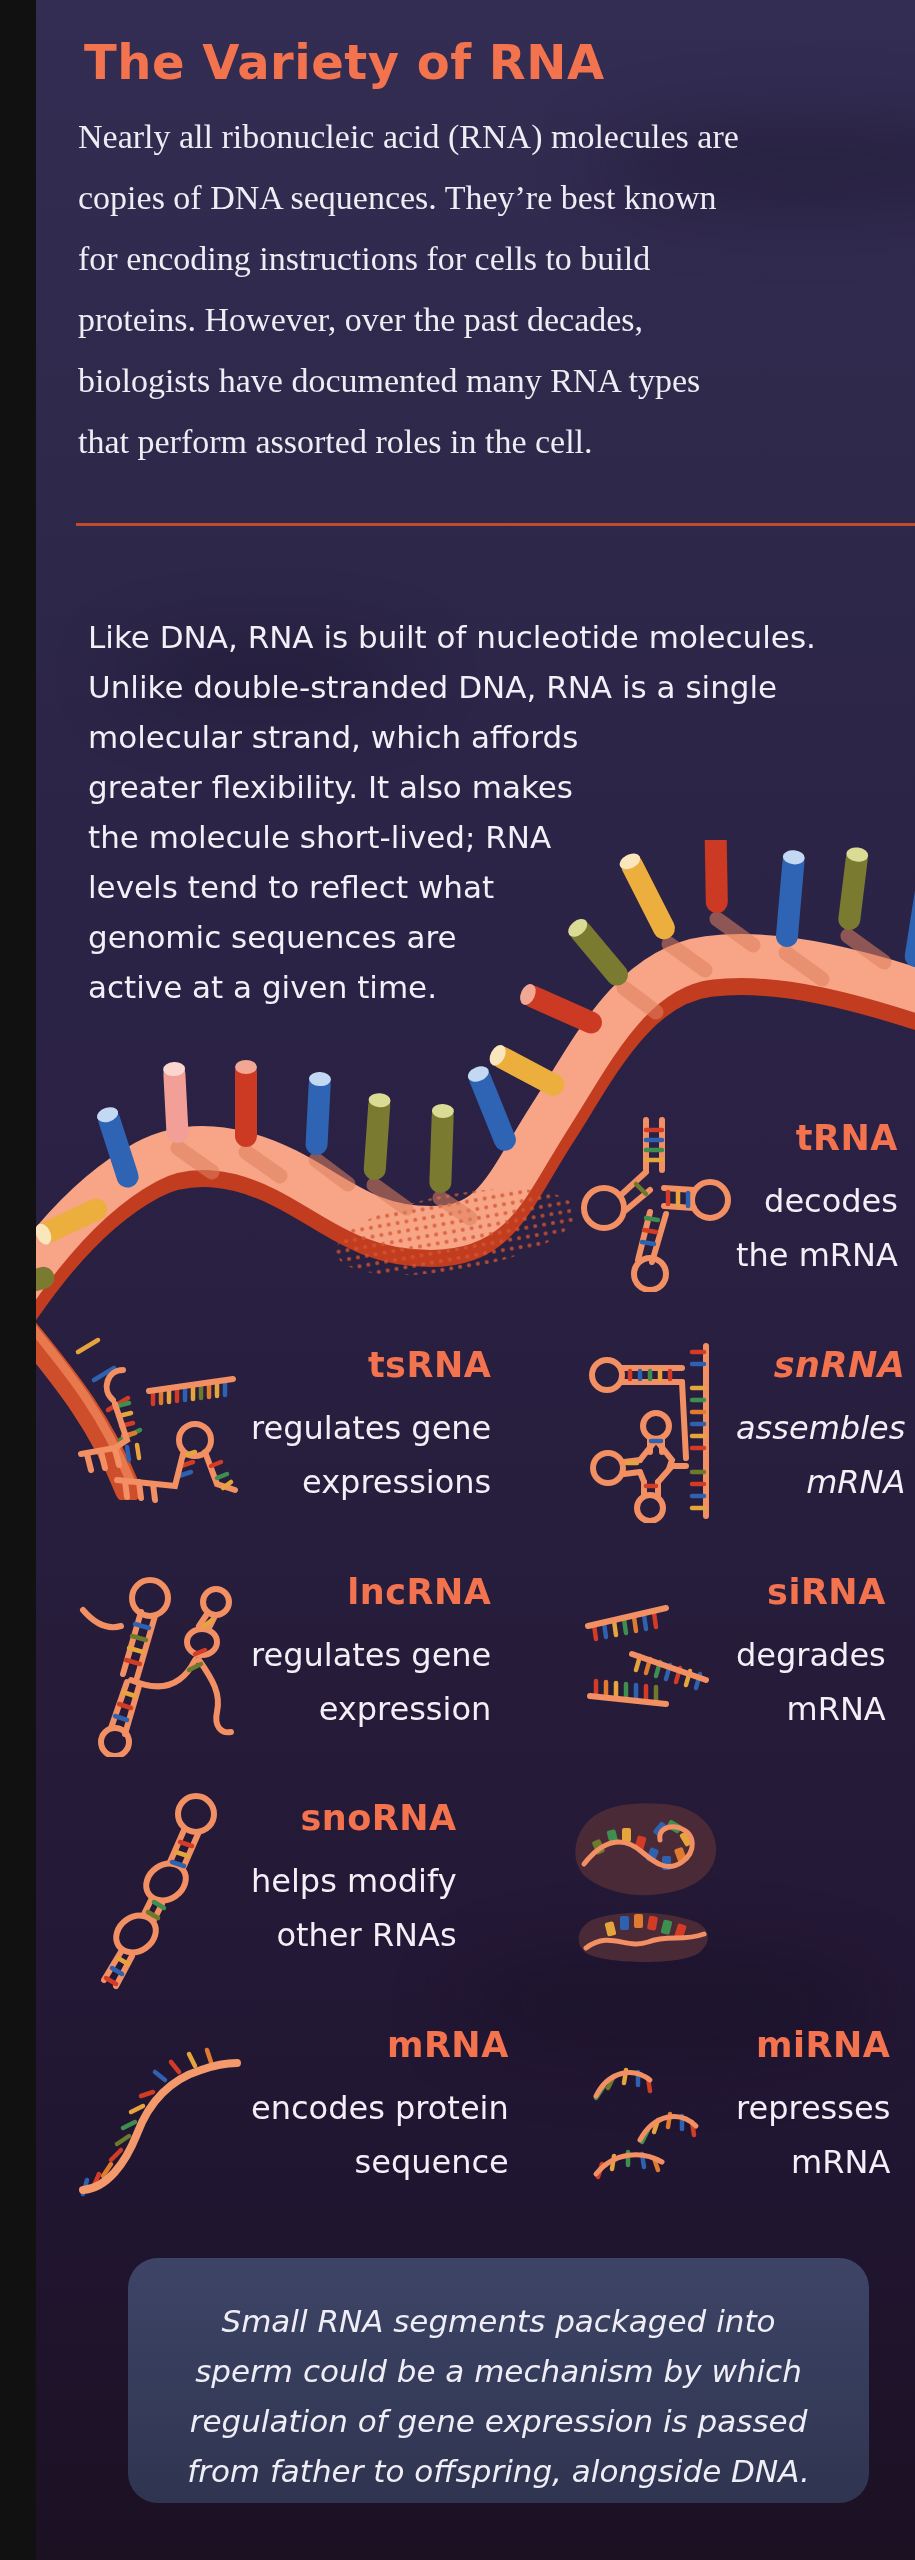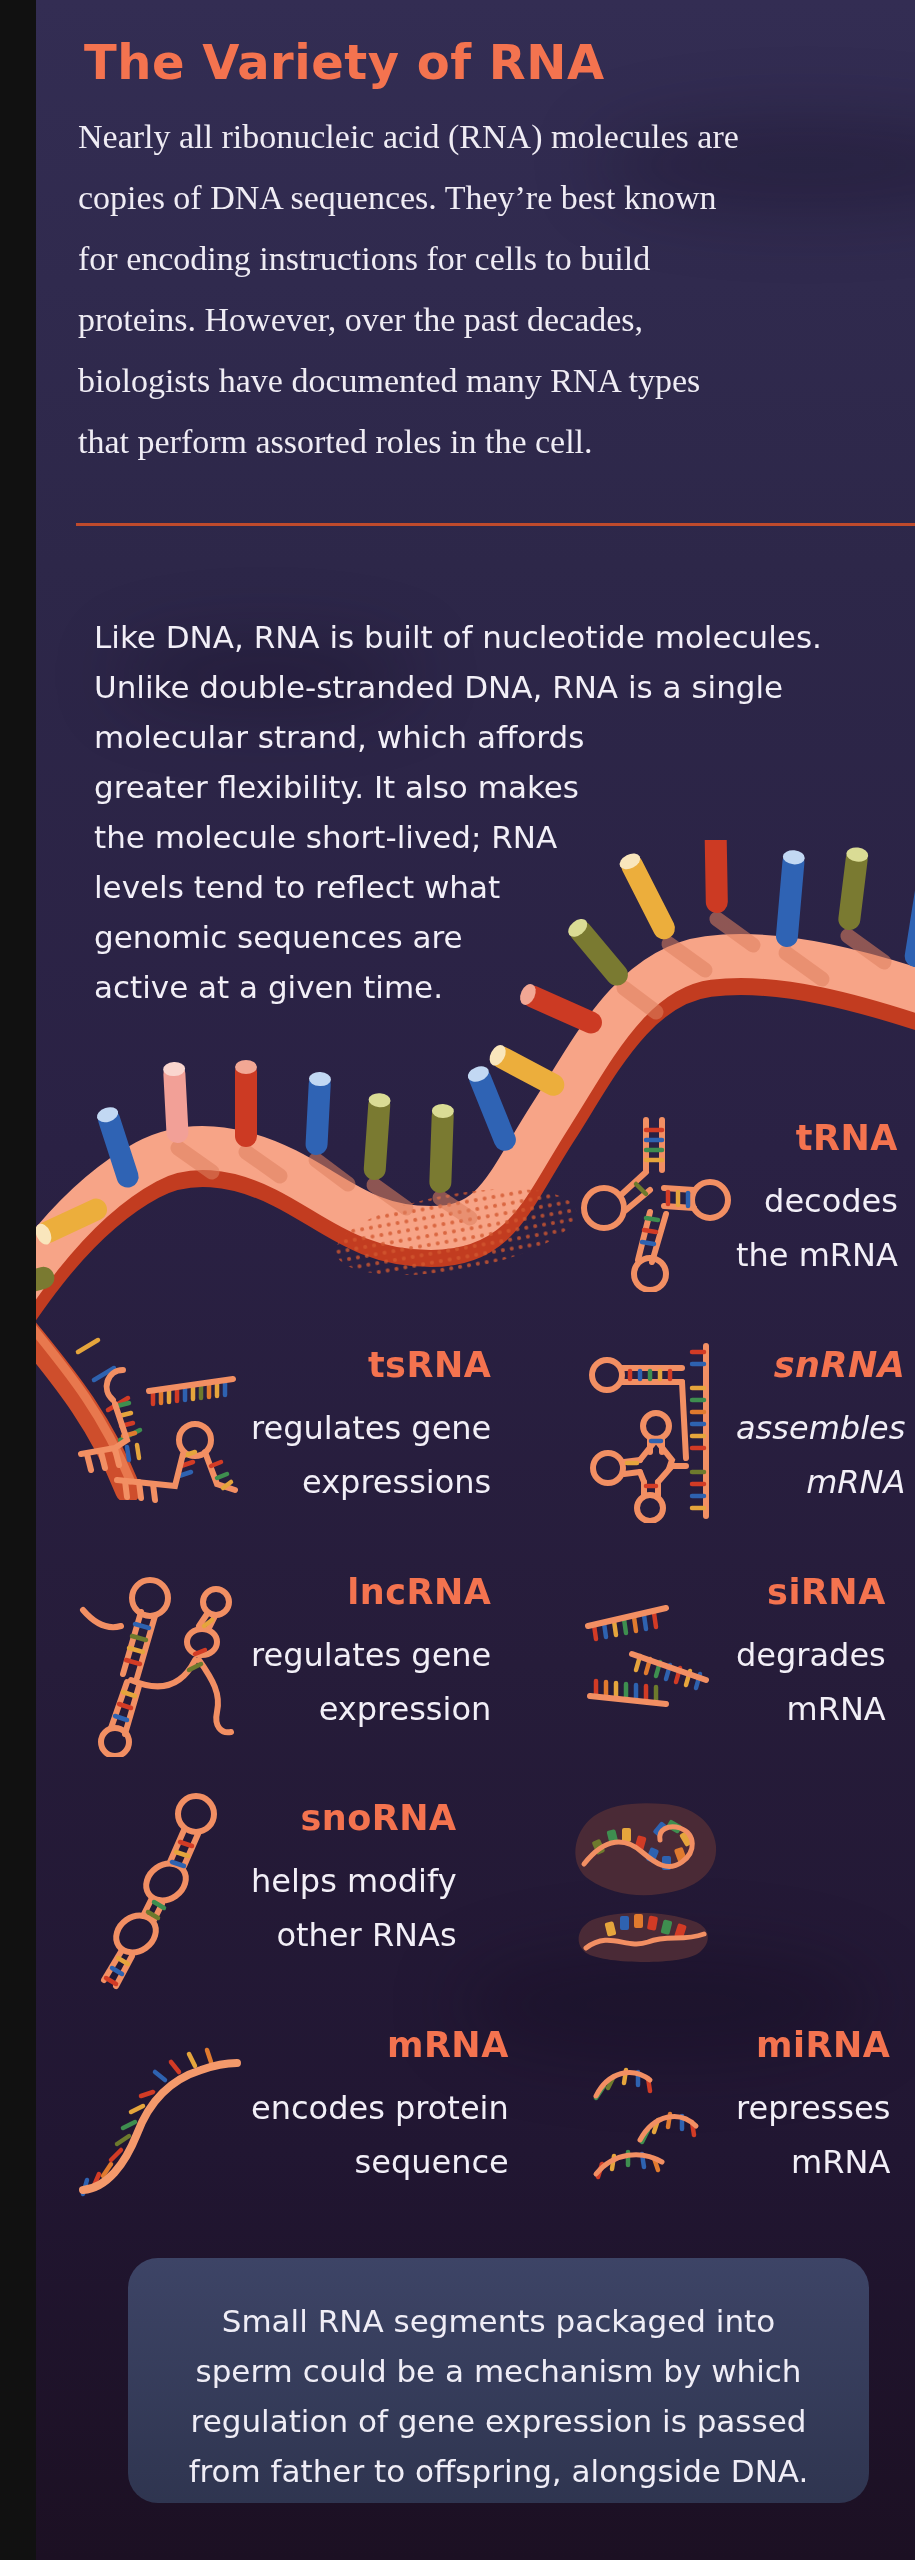--- a/index.html
+++ b/index.html
@@ -11,37 +11,37 @@
   html,body{margin:0;padding:0;background:#111;}
   .canvas{position:relative;width:915px;height:2560px;overflow:hidden;
     background:linear-gradient(180deg,var(--bg_top) 0%,#2D2749 22%,#2A2144 45%,#261C3A 65%,#211632 84%,var(--bg_bottom) 100%);
     font-family:"DejaVu Sans",sans-serif;margin-left:36px;}
   .wisp{position:absolute;border-radius:50%;filter:blur(34px);background:rgba(14,8,26,.28);}
   .title{position:absolute;left:48px;top:34px;font-size:48px;font-weight:bold;color:var(--accent);letter-spacing:.5px;}
   .intro{position:absolute;left:42px;top:106px;width:850px;font-family:Liberation Serif, serif;
     font-size:34px;line-height:61px;color:var(--serif_light);}
   .divider{position:absolute;left:40px;top:523px;width:853px;height:3px;background:var(--divider);}
   .sec-head{position:absolute;left:42px;top:576px;font-size:31px;font-weight:bold;letter-spacing:2.5px;color:var(--accent);}
-  .sec-body{position:absolute;left:58px;top:612px;font-size:31px;line-height:50px;color:var(--text_light);}
+  .sec-body{position:absolute;left:52px;top:612px;font-size:31px;line-height:50px;color:var(--text_light);}
   .ribbon-wrap{position:absolute;left:0;top:840px;width:915px;height:660px;}
   .entry-text{position:absolute;text-align:right;}
   .entry-text .lbl{font-size:35px;font-weight:bold;color:var(--accent);letter-spacing:.5px;}
   .entry-text .dsc{margin-top:16px;font-size:32px;line-height:54px;color:var(--text_light);}
   .icon{position:absolute;}
   .t-trna{left:700px;top:1118px;} .i-trna{left:540px;top:1112px;}
   .t-tsrna{left:215px;top:1345px;} .i-tsrna{left:35px;top:1348px;}
   .t-snrna{left:700px;top:1345px;font-style:italic;} .i-snrna{left:542px;top:1338px;}
   .t-lncrna{left:215px;top:1572px;} .i-lncrna{left:35px;top:1562px;}
   .t-sirna{left:700px;top:1572px;} .i-sirna{left:538px;top:1592px;}
   .t-snorna{left:215px;top:1798px;} .i-snorna{left:48px;top:1788px;}
   .t-rrna{left:700px;top:1798px;} .i-rrna{left:528px;top:1788px;}
   .t-mrna{left:215px;top:2025px;} .i-mrna{left:35px;top:2042px;}
   .t-mirna{left:700px;top:2025px;} .i-mirna{left:538px;top:2042px;}
   .footer-box{position:absolute;left:92px;top:2258px;width:741px;height:245px;border-radius:30px;
-    background:linear-gradient(180deg,var(--box_top),var(--box_bottom));}
+    background:linear-gradient(180deg,var(--box_top),var(--box_bottom));font-style:italic;}
   .footer-box .note{margin:38px 30px 0 30px;text-align:center;font-size:31px;line-height:50px;color:#EFEDF6;}
   
   .ic{stroke:var(--salmon);stroke-width:6;fill:none;stroke-linecap:round;}
   .ic2{stroke:var(--salmon);stroke-width:5;fill:none;stroke-linecap:round;}
   .tk{stroke-width:4.5;stroke-linecap:round;fill:none;}
   .tkr{stroke:#D23B25}.tkb{stroke:#2E62B0}.tko{stroke:#6D7A2D}.tky{stroke:#E5A53C}.tkg{stroke:#3E8E4F}.tkor{stroke:#E07A2E}
   .fr{fill:#D23B25}.fb{fill:#2E62B0}.fo{fill:#6D7A2D}.fy{fill:#E5A53C}.fg{fill:#3E8E4F}.forn{fill:#E07A2E}
   .blob{fill:#4A2A36}
 </style>
 </head>

